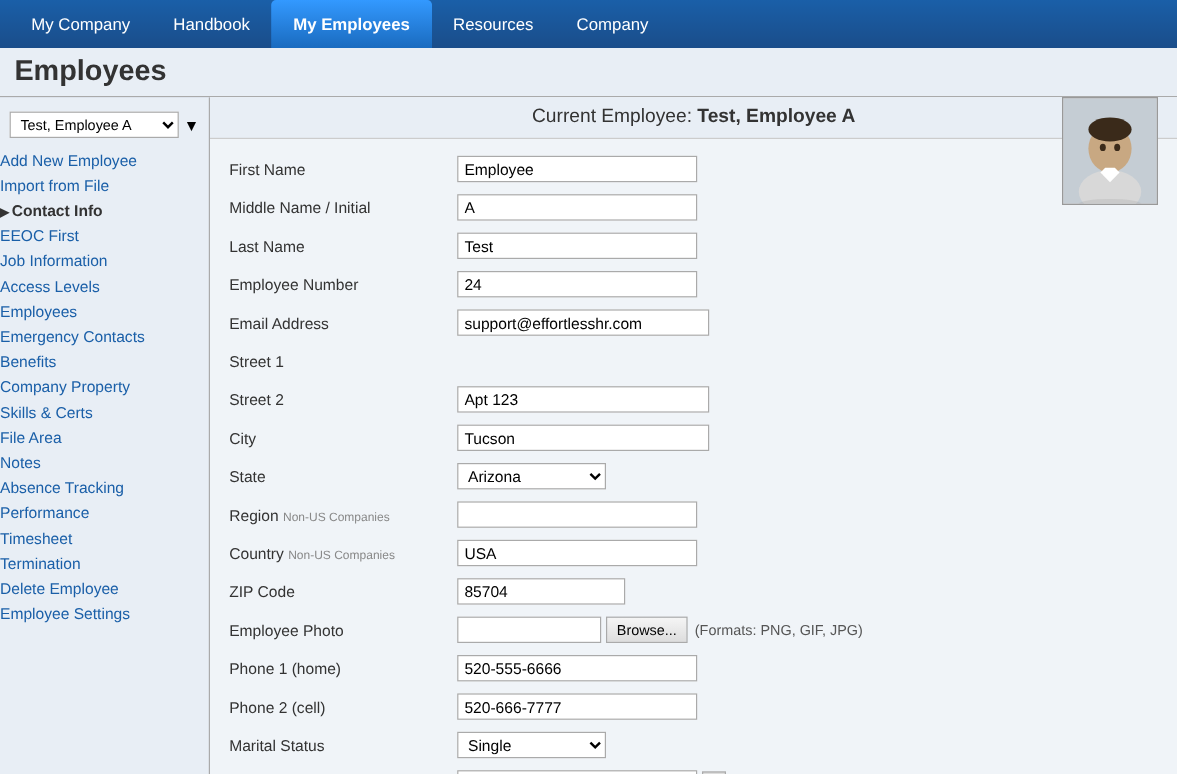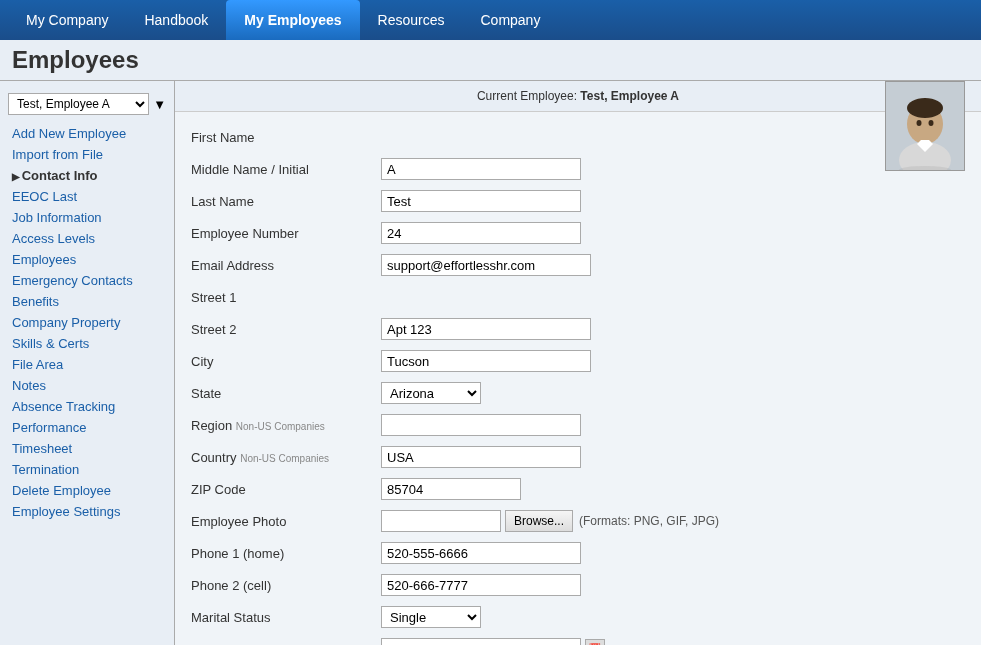--- a/index.html
+++ b/index.html
@@ -67,21 +67,21 @@
       flex: 1;
       font-size: 12px;
       padding: 2px 4px;
       border: 1px solid #aaa;
       background: #fff;
     }
     .sidebar-link {
       display: block;
       color: #1a5fa8;
       text-decoration: none;
-      padding: 3px 12px;
+      padding: 3px 0;
       font-size: 13px;
       cursor: pointer;
     }
     .sidebar-link.active-item {
       color: #333;
       font-weight: bold;
     }
     .sidebar-arrow {
       display: inline-block;
       color: #333;
@@ -97,21 +97,21 @@
       padding: 0;
       position: relative;
     }
 
     
     .employee-header {
       background: #e8eef5;
       border-bottom: 1px solid #ccc;
       padding: 8px 16px;
       text-align: center;
-      font-size: 12px;
+      font-size: 16px;
       color: #333;
     }
     .employee-header strong { font-weight: bold; }
 
     
     .photo-container {
       position: absolute;
       top: 0;
       right: 16px;
       width: 80px;
@@ -153,21 +153,21 @@
     .form-input.short { width: 140px; }
     .form-input.medium { width: 200px; }
     .form-input.long { width: 210px; }
     .form-select {
       border: 1px solid #aaa;
       padding: 2px 4px;
       font-size: 13px;
       background: #fff;
       height: 22px;
     }
-    .form-select.medium { width: 100px; }
+    .form-select.medium { width: 124px; }
     .browse-btn {
       border: 1px solid #aaa;
       background: linear-gradient(to bottom, #f5f5f5, #ddd);
       padding: 2px 8px;
       font-size: 12px;
       cursor: pointer;
       height: 22px;
       margin-left: 4px;
     }
     .formats-note {
@@ -221,21 +221,21 @@
       <select>
         <option>Test, Employee A</option>
       </select>
       <span>▼</span>
     </div>
     <a class="sidebar-link">Add New Employee</a>
     <a class="sidebar-link">Import from File</a>
     <a class="sidebar-link active-item">
       <span class="sidebar-arrow">▶</span><span>Contact Info</span>
     </a>
-    <a class="sidebar-link">EEOC Last</a>
+    <a class="sidebar-link">EEOC First</a>
     <a class="sidebar-link">Job Information</a>
     <a class="sidebar-link">Access Levels</a>
     <a class="sidebar-link">Employees</a>
     <a class="sidebar-link">Emergency Contacts</a>
     <a class="sidebar-link">Benefits</a>
     <a class="sidebar-link">Company Property</a>
     <a class="sidebar-link">Skills &amp; Certs</a>
     <a class="sidebar-link">File Area</a>
     <a class="sidebar-link">Notes</a>
     <a class="sidebar-link">Absence Tracking</a>
@@ -274,20 +274,21 @@
 
           <ellipse cx="39" cy="88" rx="26" ry="4" fill="#aaa" opacity="0.3"></ellipse>
         </svg>
       </div>
     </div>
 
     <div class="form-area">
 
       <div class="form-row">
         <div class="form-label">First Name</div>
+        <input class="form-input medium" type="text" value="Employee" style="">
       </div>
 
       <div class="form-row">
         <div class="form-label">Middle Name / Initial</div>
         <input class="form-input medium" type="text" value="A" style="">
       </div>
 
       <div class="form-row">
         <div class="form-label">Last Name</div>
         <input class="form-input medium" type="text" value="Test" style="">

